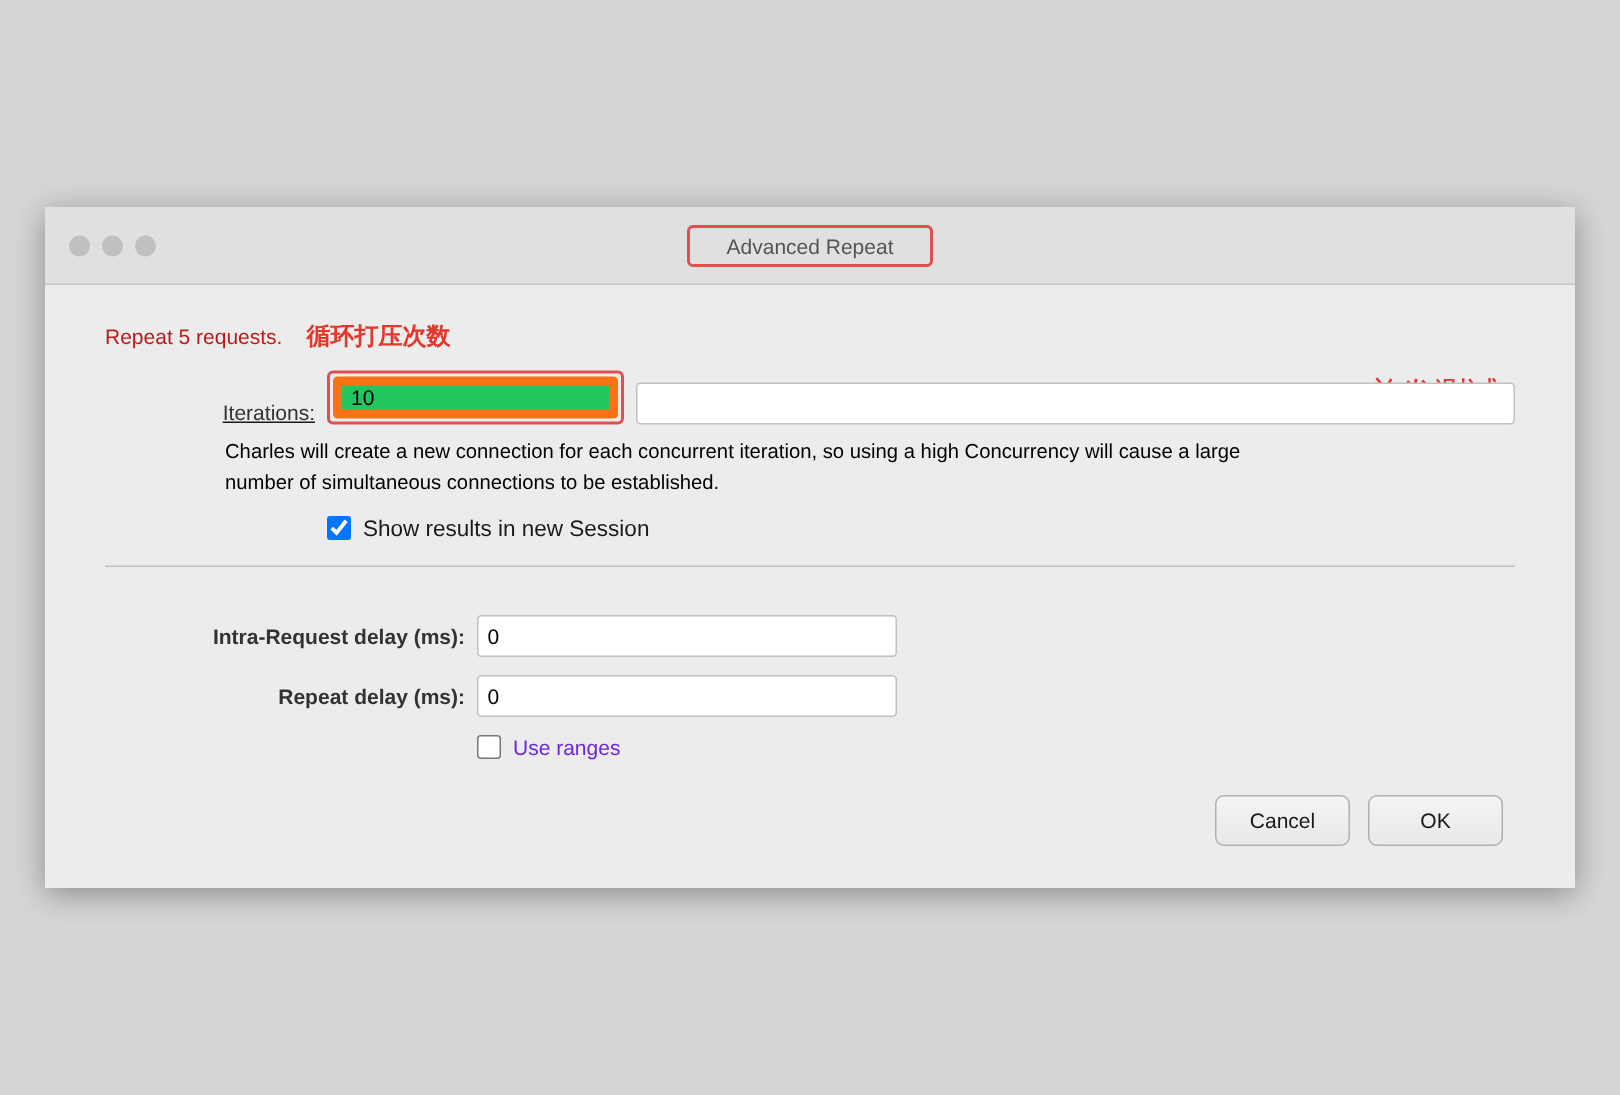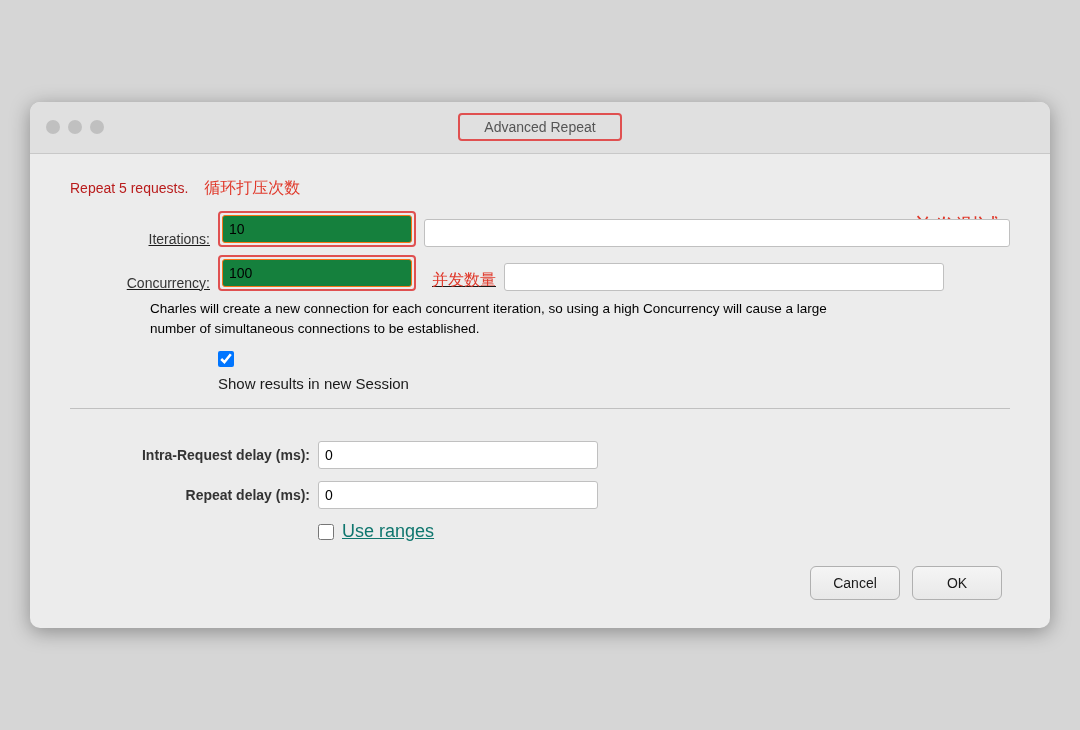--- a/index.html
+++ b/index.html
@@ -12,21 +12,21 @@
       font-size: 14px;
       color: #1a1a1a;
       display: flex;
       align-items: center;
       justify-content: center;
     }
 
     .window {
       width: 1020px;
       background: #ececec;
-      border-radius: 10px;
+      border-radius: 0;
       box-shadow: 0 4px 20px rgba(0,0,0,0.35);
       overflow: hidden;
     }
 
     .titlebar {
       background: #e0e0e0;
       height: 52px;
       display: flex;
       align-items: center;
       justify-content: center;
@@ -68,21 +68,21 @@
     }
 
     .repeat-label {
       font-size: 14px;
       color: #b91c1c;
     }
 
     .annotation-red {
       color: #e0382a;
       font-size: 16px;
-      font-weight: 400;
+      font-weight: 700;
     }
 
     .annotation-red-large {
       color: #e0382a;
       font-size: 22px;
       font-weight: 400;
       position: absolute;
       right: 50px;
       top: 58px;
     }
@@ -106,23 +106,23 @@
 
     .field-input-wrapper {
       border: 2px solid #e05050;
       border-radius: 4px;
       padding: 2px;
     }
 
     .field-input {
       width: 190px;
       height: 28px;
-      border: 1px solid #f97316;
+      border: 6px solid #f97316;
       border-radius: 3px;
-      background: #15803d;
+      background: #22c55e;
       padding: 0 6px;
       font-size: 14px;
       outline: none;
     }
 
     .field-input-plain {
       width: 600px;
       height: 28px;
       border: 1px solid #c0c0c0;
       border-radius: 3px;
@@ -144,23 +144,23 @@
       margin-bottom: 12px;
       max-width: 720px;
       color: #000000;
       font-size: 13.5px;
       line-height: 1.5;
     }
 
     .checkbox-row {
       margin-left: 148px;
       display: flex;
+      align-items: center;
       gap: 8px;
       margin-bottom: 4px;
-      flex-direction: column;
     }
 
     .checkbox-label {
       font-size: 15px;
       color: #1a1a1a;
     }
 
     .divider {
       border: none;
       border-top: 1px solid #c0c0c0;
@@ -201,23 +201,22 @@
 
     .use-ranges-row {
       margin-left: 248px;
       display: flex;
       align-items: center;
       gap: 8px;
       margin-bottom: 24px;
     }
 
     .use-ranges-label {
-      font-size: 18px;
-      color: #0f766e;
-      text-decoration: underline;
+      font-size: 14px;
+      color: #6d28d9;
     }
 
     
     .button-row {
       display: flex;
       justify-content: flex-end;
       gap: 12px;
       margin-top: 20px;
       padding-right: 8px;
       align-items: flex-end;
@@ -273,28 +272,20 @@
     </div>
 
     <div class="field-row">
       <span class="field-label">Iterations:</span>
       <div class="field-input-wrapper">
         <input class="field-input" type="text" value="10" style="">
       </div>
       <input class="field-input-plain" type="text" style="margin-left: 8px;" value="">
     </div>
 
-    <div class="field-row">
-      <span class="field-label">Concurrency:</span>
-      <div class="field-input-wrapper">
-        <input class="field-input" type="text" value="100" style="">
-      </div>
-      <span class="annotation-inline">并发数量</span>
-      <input class="field-input-plain" type="text" style="margin-left: 8px; width: 440px;" value="">
-    </div>
 
     <div class="description-text">Charles will create a new connection for each concurrent iteration, so using a high Concurrency will cause a large number of simultaneous connections to be established.</div>
 
     <div class="checkbox-row">
       <input type="checkbox" checked="" style="">
       <span class="checkbox-label">Show results in new Session</span>
     </div>
 
     <hr class="divider">
 

